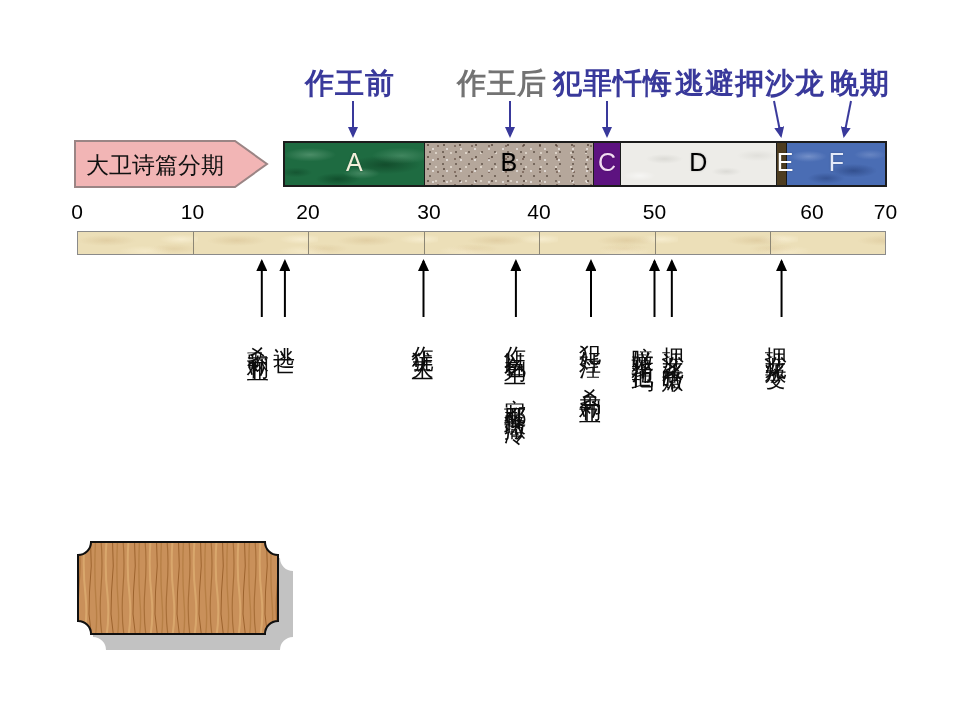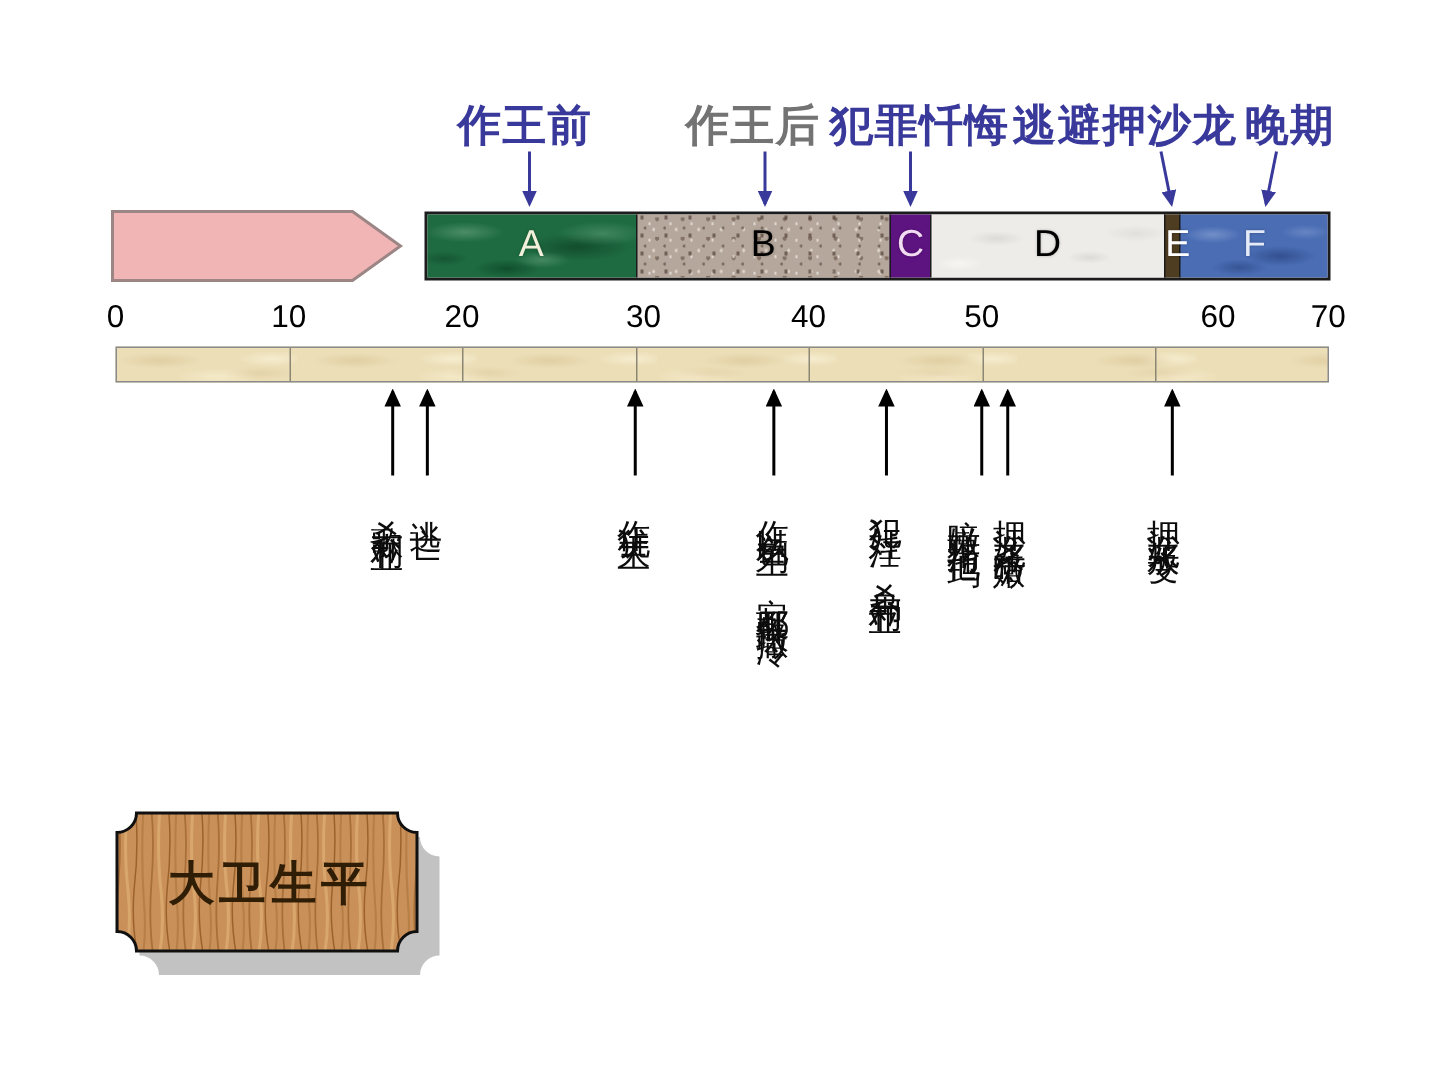--- a/index.html
+++ b/index.html
@@ -131,20 +131,21 @@
       <div class="period-label" style="left: 240px; color: rgb(57, 57, 155);">作王前</div>
       <div class="period-label" style="left: 392px; color: #737373;">作王后</div>
       <div class="period-label" style="left: 503px; color: rgb(57, 57, 155);">犯罪忏悔</div>
       <div class="period-label" style="left: 640px; color: rgb(57, 57, 155);">逃避押沙龙</div>
       <div class="period-label" style="left: 750px; color: rgb(57, 57, 155);">晚期</div>
     </div>
 
   <svg id="banner-svg" width="196" height="48">
     <polygon id="banner-poly" points="1,1 161,1 193,24 161,47 1,47" stroke-width="2" fill="#f2b5b5" stroke="#9b8585"></polygon>
   </svg>
+  <div id="banner-text">大卫诗篇分期</div>
 
   <div id="segment-bar">
       <div class="segment tex-marble-green" style="left: 0px; width: 138.5px; background-color: rgb(30, 107, 65);">
         <span class="seg-letter" style="color: rgb(242, 239, 218);">A</span>
       </div>
       <div class="segment tex-granite seg-sep" style="left: 138.5px; width: 169.785px; background-color: rgb(181, 167, 155);">
         <span class="seg-letter" style="color: rgb(0, 0, 0);">B</span>
       </div>
       <div class="segment tex-solid seg-sep" style="left: 308.285px; width: 26.565px; background-color: rgb(93, 19, 128);">
         <span class="seg-letter" style="color: rgb(242, 220, 242);">C</span>
@@ -197,15 +198,14 @@
         <rect width="22" height="96" fill="#c9905a"></rect>
         <path d="M3 0 q2 22 0 48 q-2 26 1 48" stroke="#a86f38" stroke-width="1.2" fill="none"></path>
         <path d="M8.5 0 q-2 30 1 55 q2 22 -1 41" stroke="#d9a76c" stroke-width="2" fill="none"></path>
         <path d="M14.5 0 q2 26 -1 52 q-2 22 2 44" stroke="#9c622c" stroke-width="1" fill="none"></path>
         <path d="M19.5 0 q-1.5 33 0.5 62 q1.5 18 -0.5 34" stroke="#b77f45" stroke-width="1.4" fill="none"></path>
       </pattern>
     </defs>
     <path id="sign-shadow" transform="translate(15,16)" fill="#c2c2c2" d="M15,2 L189,2 A13,13 0 0 0 202,15 L202,81 A13,13 0 0 0 189,94 L15,94 A13,13 0 0 0 2,81 L2,15 A13,13 0 0 0 15,2 Z"></path>
     <path id="sign-board" fill="url(#woodgrain)" stroke="#101010" stroke-width="2" d="M15,2 L189,2 A13,13 0 0 0 202,15 L202,81 A13,13 0 0 0 189,94 L15,94 A13,13 0 0 0 2,81 L2,15 A13,13 0 0 0 15,2 Z"></path>
   </svg>
-  <div id="sign-text" style="color: rgb(47, 29, 6);">大卫生平</div>
 
 </div>
 
 </body></html>

